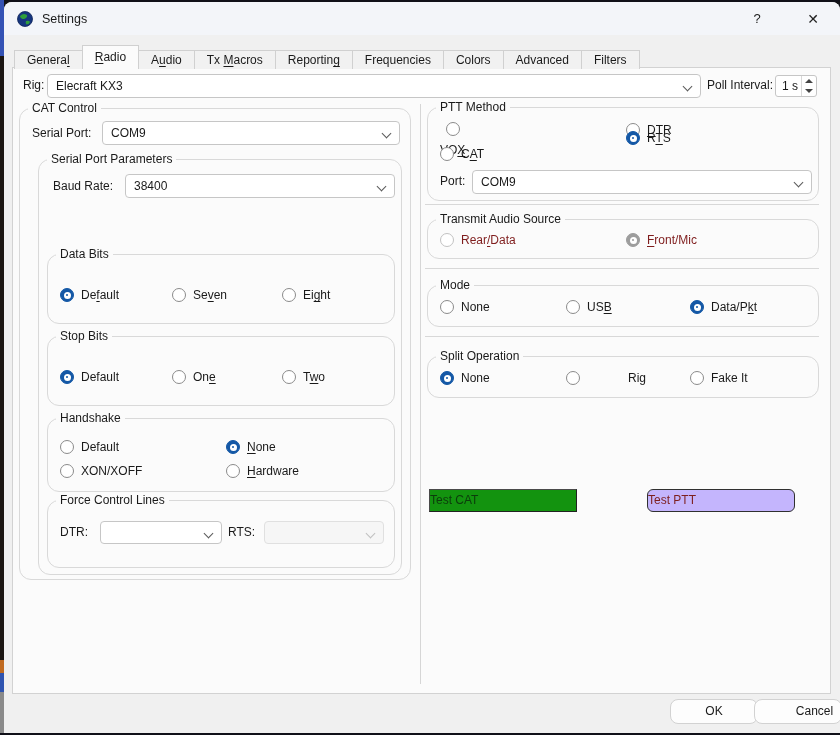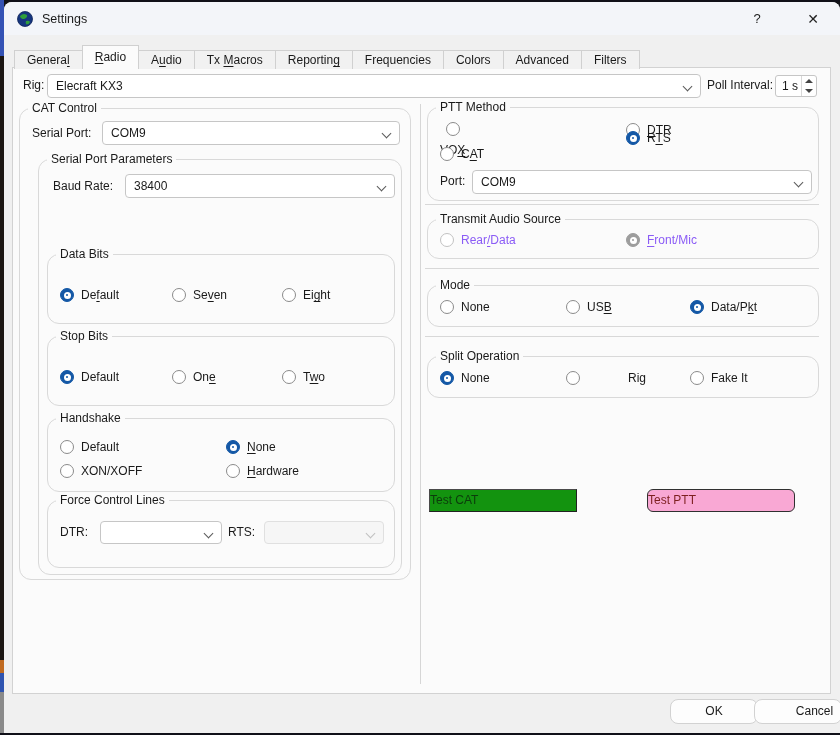--- a/index.html
+++ b/index.html
@@ -51,21 +51,21 @@
 
   
   .radio-item { position:absolute; display:flex; align-items:center; gap:7px; height:16px; cursor:default; }
   .rb { width:14px; height:14px; border-radius:50%; background:#fff; border:1px solid #8b8b8b; position:relative; flex:0 0 auto; }
   .rb.checked { background:#1458a6; border-color:#1458a6; }
   .rb.checked::after { content:''; position:absolute; inset:2.5px; border-radius:50%; background:#fff; }
   .rb.checked::before { content:''; position:absolute; inset:5px; border-radius:50%; background:#1458a6; z-index:1; }
   .rb.disabled { border-color:#c2c2c2; }
   .rb.checked.disabled { background:#9d9d9d; border-color:#9d9d9d; }
   .rb.checked.disabled::before { background:#9d9d9d; }
-  .radio-item.disabled .lbl { color:#8b5cf6;text-align:right; }
+  .radio-item.disabled .lbl { color:#7f1d1d;text-align:right; }
 
   .vsep { position:absolute; width:1px; background:#d6d6d6; }
   .hsep { position:absolute; height:1px; background:#d8d8d8; }
 
   
   .test-btn { position:absolute; width:148px; height:23px; text-align:left; line-height:21px; cursor:default; }
   #test-cat { border:1px solid #4a4a4a; border-bottom-color:#222; border-right-color:#222; }
   #test-ptt { border:1px solid #303030; border-radius:6px; }
 
   
@@ -286,20 +286,20 @@
         <span class="rb"></span>
         <span class="lbl mn">Rig</span>
       </div>
       <div class="radio-item" style="left:262px;top:13px;">
         <span class="rb"></span>
         <span class="lbl mn">Fake It</span>
       </div>
     </div>
 
     <div class="test-btn" id="test-cat" style="left:416px;top:421px;background:#13930f;color:#0c3c0c;">Test CAT</div>
-    <div class="test-btn" id="test-ptt" style="left:634px;top:421px;background:#f9a8d4;color:#7d1f1f;">Test PTT</div>
+    <div class="test-btn" id="test-ptt" style="left:634px;top:421px;background:#c4b5fd;color:#7d1f1f;">Test PTT</div>
 
   </div>
 
   <div class="footer-btn" style="left:666px;">OK</div>
   <div class="footer-btn" style="left:750px;padding-left:33px;">Cancel</div>
 
 </div>
 
 </body></html>

